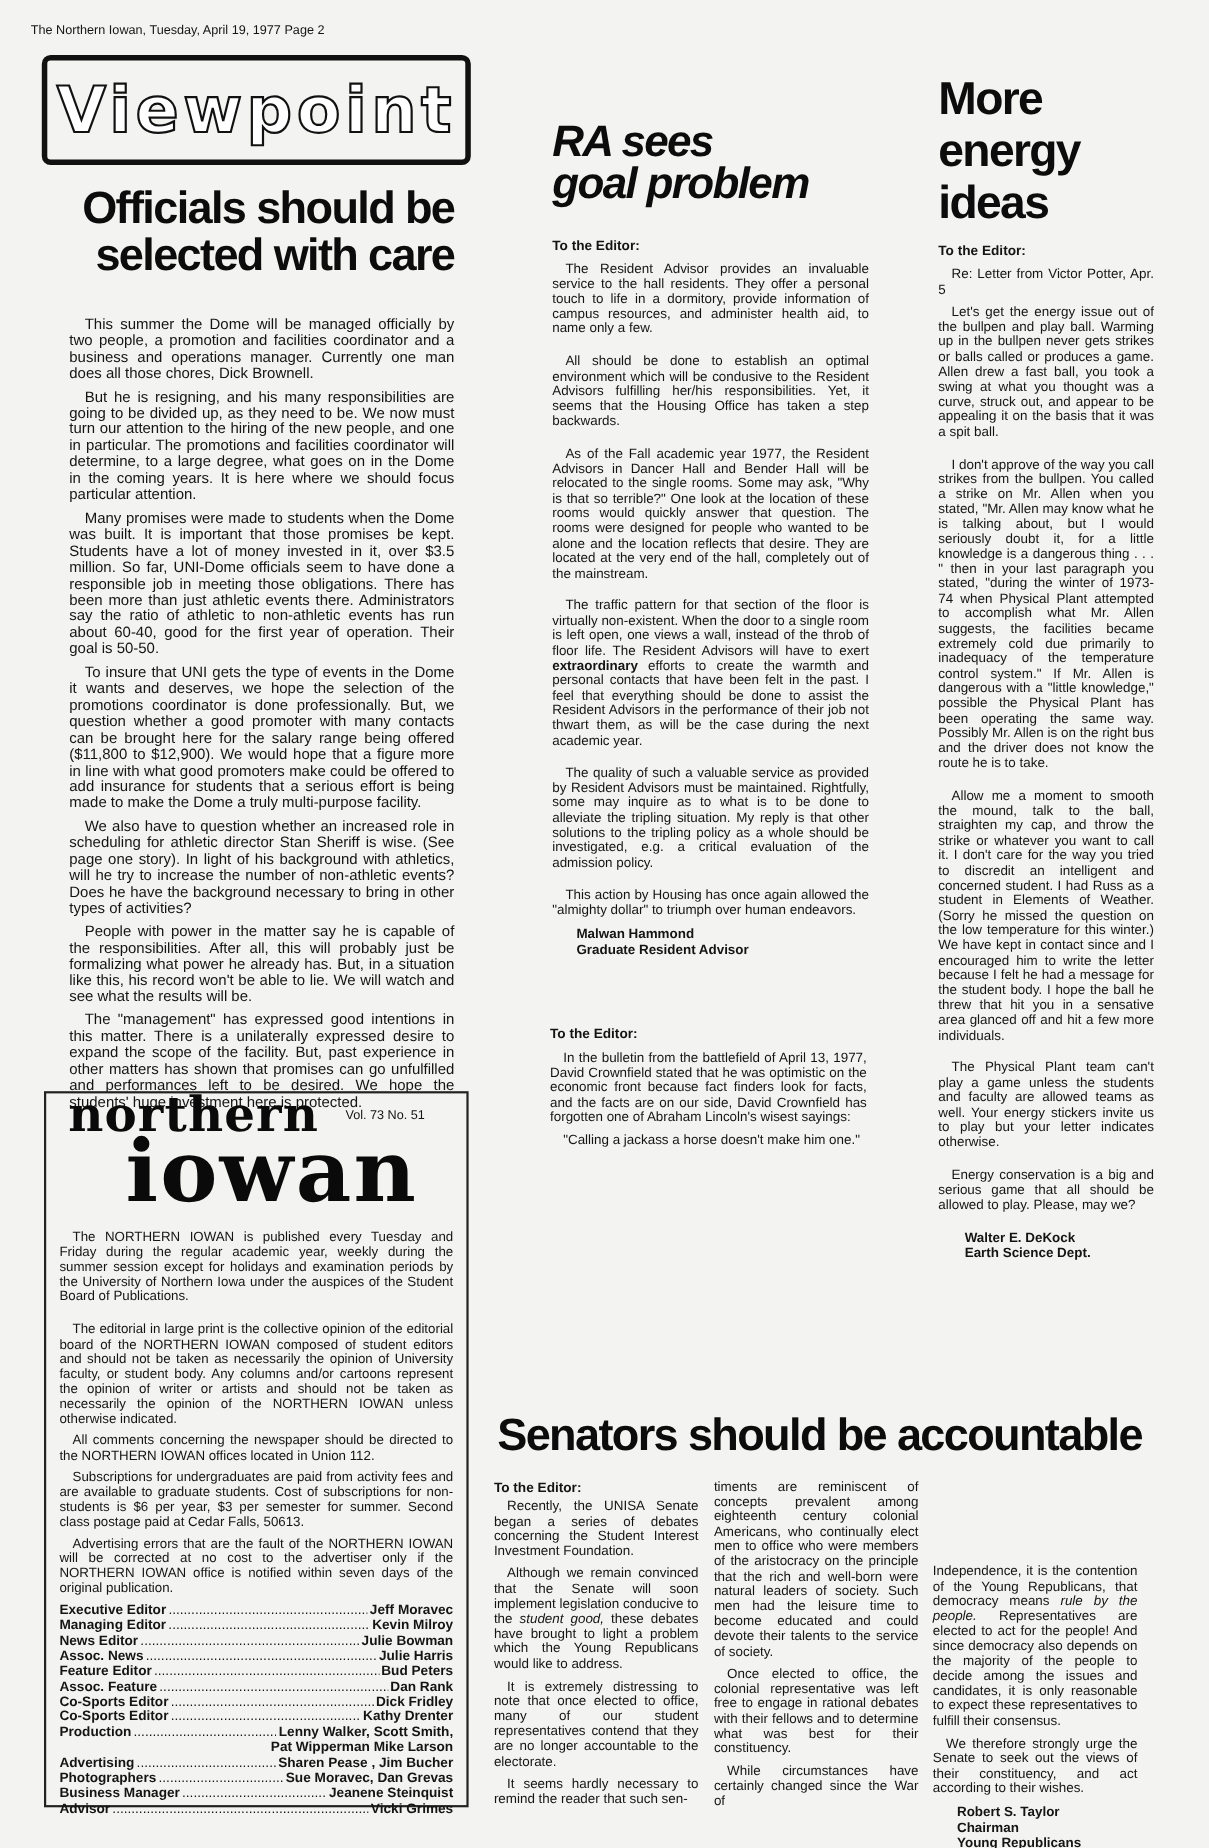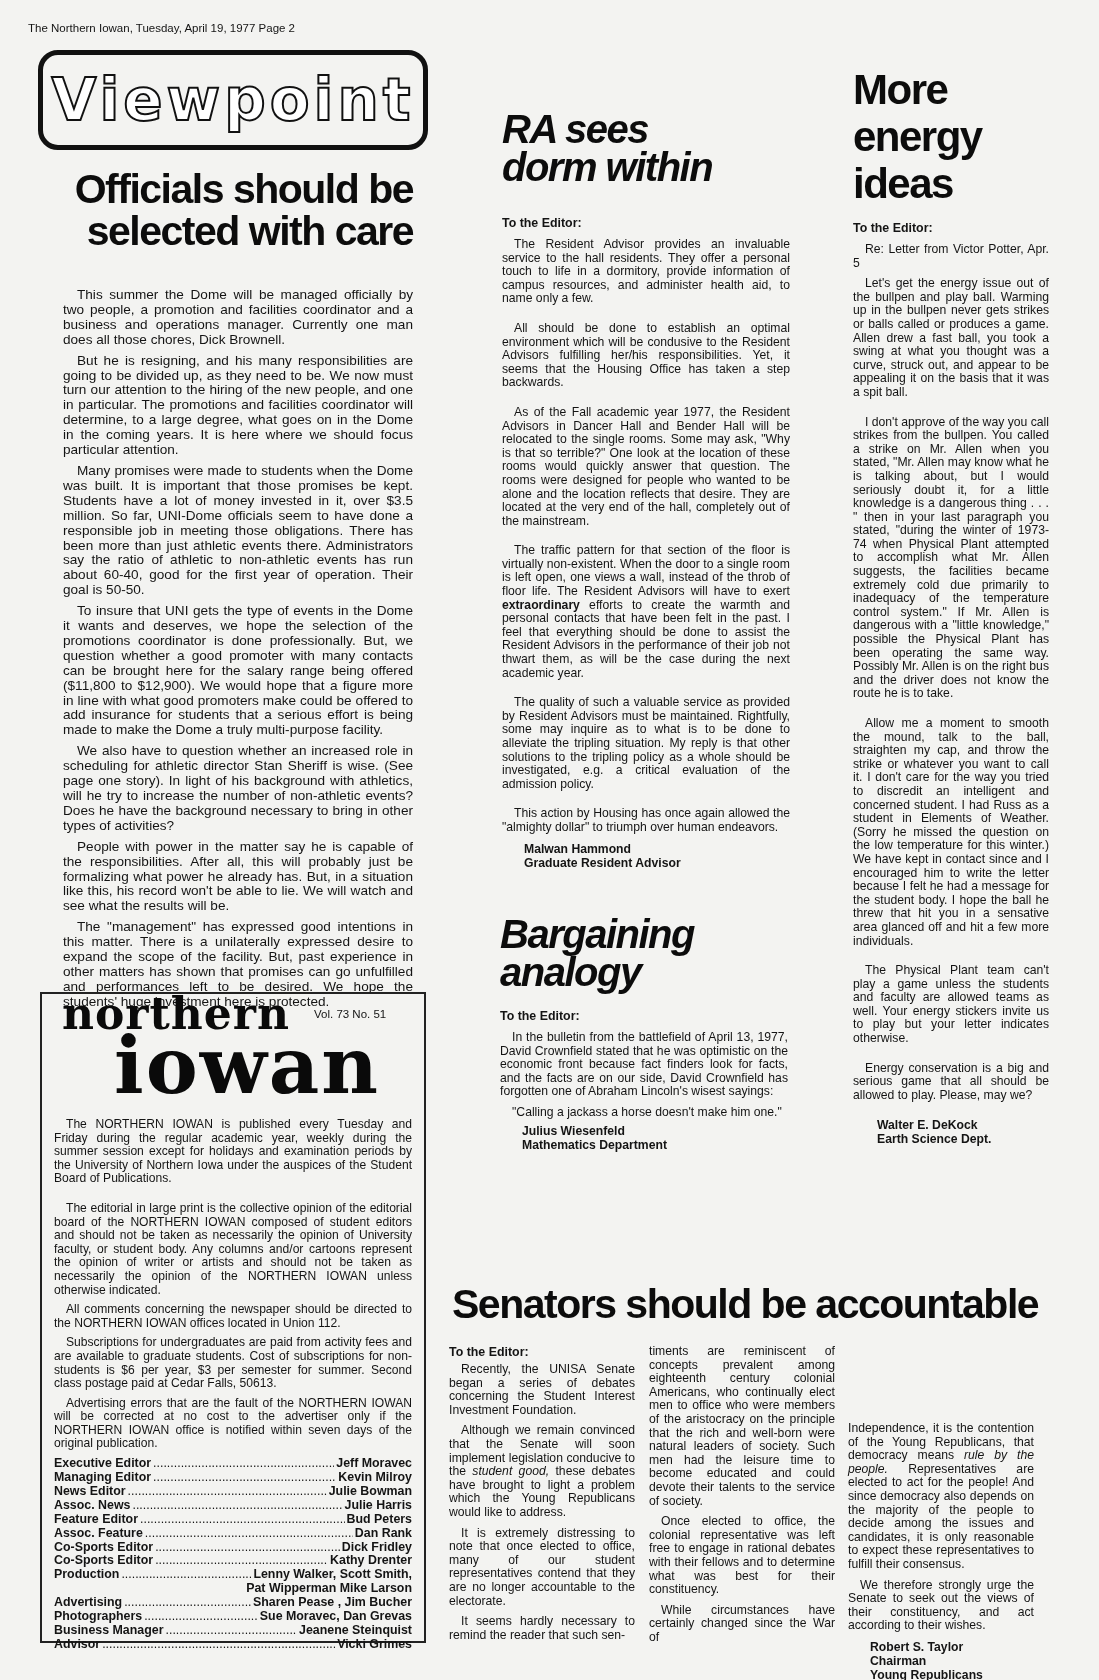--- a/index.html
+++ b/index.html
@@ -9,21 +9,21 @@
   .txt{font-size:12.2px;line-height:13.6px;text-align:justify;}
   .txt p{text-indent:12px;margin-bottom:7px;}
   .txt p.gap{margin-bottom:16px;}
   .big{font-size:13.6px;line-height:14.9px;}
   .big p{text-indent:14px;margin-bottom:6px;}
   .tte{font-weight:bold;font-size:12.4px;margin-bottom:8px;}
   .sig{font-weight:bold;font-size:12.2px;line-height:14px;margin-left:22px;}
   .hl{font-weight:bold;letter-spacing:-1.5px;color:#0c0c0c;}
   .it{font-style:italic;}
   .dateline{left:28px;top:22px;font-size:11.5px;}
-  .viewbox{left:38px;top:50px;width:390px;height:100px;border:5px solid #111;border-radius:20px;box-sizing:border-box;display:flex;align-items:center;justify-content:center;}
+  .viewbox{left:38px;top:50px;width:390px;height:100px;border:5px solid #111;border-radius:8px;box-sizing:border-box;display:flex;align-items:center;justify-content:center;}
   .viewtxt{font-family:"DejaVu Sans",sans-serif;font-weight:bold;font-size:58px;letter-spacing:4px;color:#fff;-webkit-text-stroke:2px #111;text-shadow:0 0 0 #111;}
   .logo{font-family:"DejaVu Serif",serif;font-weight:bold;color:#0a0a0a;}
   .masthead{left:40px;top:992px;width:386px;height:651px;border:2px solid #222;box-sizing:border-box;}
   .staff-row{display:flex;font-size:12.4px;line-height:13.9px;font-weight:bold;}
   .staff-row .dots{flex:1;overflow:hidden;white-space:nowrap;margin:0 2px;font-weight:normal;}
   .staff-row .dots::after{content:"................................................................................................................";}
   .col4{width:200px;}
 </style>
 </head>
 <body>
@@ -129,50 +129,42 @@
           <span class="dots"></span>
           <span>Vicki Grimes</span>
         </div>
     </div>
   </div>
 </div>
 
 <div class="abs" style="left:502px;top:110px;width:288px;">
   <div class="hl it" style="font-size:40px;line-height:38px;">
     <div>RA sees</div>
-    <div>dorm within</div>
+    <div>goal problem</div>
   </div>
   <div class="tte" style="margin-top:30px;">To the Editor:</div>
   <div class="txt">
     <p class="gap">The Resident Advisor provides an invaluable service to the hall residents. They offer a personal touch to life in a dormitory, provide information of campus resources, and administer health aid, to name only a few.</p>
     <p class="gap">All should be done to establish an optimal environment which will be condusive to the Resident Advisors fulfilling her/his responsibilities. Yet, it seems that the Housing Office has taken a step backwards.</p>
     <p class="gap">As of the Fall academic year 1977, the Resident Advisors in Dancer Hall and Bender Hall will be relocated to the single rooms. Some may ask, "Why is that so terrible?" One look at the location of these rooms would quickly answer that question. The rooms were designed for people who wanted to be alone and the location reflects that desire. They are located at the very end of the hall, completely out of the mainstream.</p>
     <p class="gap">The traffic pattern for that section of the floor is virtually non-existent. When the door to a single room is left open, one views a wall, instead of the throb of floor life. The Resident Advisors will have to exert <b>extraordinary</b> efforts to create the warmth and personal contacts that have been felt in the past. I feel that everything should be done to assist the Resident Advisors in the performance of their job not thwart them, as will be the case during the next academic year.</p>
     <p class="gap">The quality of such a valuable service as provided by Resident Advisors must be maintained. Rightfully, some may inquire as to what is to be done to alleviate the tripling situation. My reply is that other solutions to the tripling policy as a whole should be investigated, e.g. a critical evaluation of the admission policy.</p>
     <p>This action by Housing has once again allowed the "almighty dollar" to triumph over human endeavors.</p>
   </div>
   <div class="sig">
     <div>Malwan Hammond</div>
     <div>Graduate Resident Advisor</div>
   </div>
 </div>
 
 <div class="abs" style="left:500px;top:915px;width:288px;">
-  <div class="hl it" style="font-size:40px;line-height:38px;">
-    <div>Bargaining</div>
-    <div>analogy</div>
-  </div>
   <div class="tte" style="margin-top:18px;">To the Editor:</div>
   <div class="txt">
     <p>In the bulletin from the battlefield of April 13, 1977, David Crownfield stated that he was optimistic on the economic front because fact finders look for facts, and the facts are on our side, David Crownfield has forgotten one of Abraham Lincoln's wisest sayings:</p>
     <p style="margin-bottom:4px;">"Calling a jackass a horse doesn't make him one."</p>
-  </div>
-  <div class="sig">
-    <div>Julius Wiesenfeld</div>
-    <div>Mathematics Department</div>
   </div>
 </div>
 
 <div class="abs col4" style="left:853px;top:66px;width:196px;">
   <div class="hl" style="font-size:42px;line-height:47px;">
     <div>More</div>
     <div>energy</div>
     <div>ideas</div>
   </div>
   <div class="tte" style="margin-top:14px;">To the Editor:</div>

